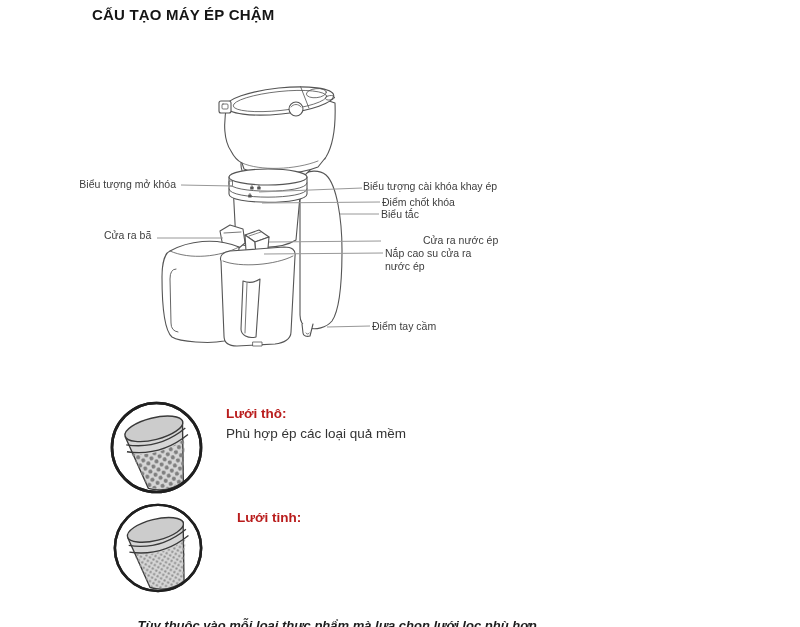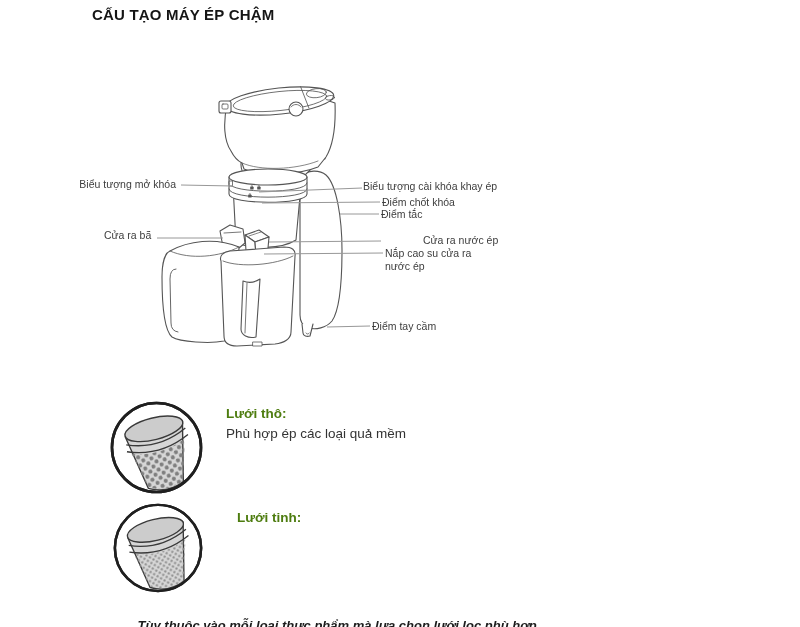--- a/index.html
+++ b/index.html
@@ -8,21 +8,21 @@
     font-family:"Liberation Sans","DejaVu Sans",sans-serif;
   }
   .abs{position:absolute;}
   #title{
     left:92px;top:6px;font-size:15px;font-weight:bold;color:#151515;letter-spacing:.2px;
   }
   .callout{
     font-size:10.5px;color:#3d3d3d;white-space:nowrap;line-height:13px;
   }
   .callout.wrap{white-space:normal;width:88px;}
-  .strainer-name{font-size:13.5px;font-weight:bold;color:#4d7c0f;}
+  .strainer-name{font-size:13.5px;font-weight:bold;color:#b91c1c;}
   .strainer-desc{font-size:13.5px;color:#333;}
   #footer-note{
     left:39px;top:598px;width:600px;text-align:center;
     font-size:13px;font-weight:bold;font-style:italic;color:#1c1c1c;margin-top:20px;
   }
   svg{display:block;}
 </style>
 </head>
 <body>
 
@@ -113,21 +113,21 @@
       <line x1="179" y1="157" x2="291" y2="156"></line>
       <line x1="174" y1="169" x2="293" y2="168"></line>
       <line x1="237" y1="242" x2="280" y2="241"></line>
     </g>
   </svg>
 
   <div class="abs callout" style="right:620px;top:178px;">Biểu tượng mở khóa</div>
   <div class="abs callout" style="left:104px;top:229px;">Cửa ra bã</div>
   <div class="abs callout" style="left:363px;top:180px;">Biểu tượng cài khóa khay ép</div>
   <div class="abs callout" style="left:382px;top:196px;">Điểm chốt khóa</div>
-  <div class="abs callout" style="left:381px;top:208px;">Điểm tắc</div>
+  <div class="abs callout" style="left:381px;top:208px;">Biểu tắc</div>
   <div class="abs callout" style="left:383px;top:234px;margin-left:40px;">Cửa ra nước ép</div>
   <div class="abs callout wrap" style="left:385px;top:247px;">Nắp cao su cửa ra nước ép</div>
   <div class="abs callout" style="left:372px;top:320px;">Điểm tay cầm</div>
 
   <svg class="abs" style="left:109px;top:400px;" width="95" height="95" viewBox="0 0 96 96">
     <defs>
       <clipPath id="clipC">
           <circle cx="48" cy="48" r="44.2"></circle>
         </clipPath>
       <pattern id="dotsCoarse" width="8.5" height="8.5" patternUnits="userSpaceOnUse">

